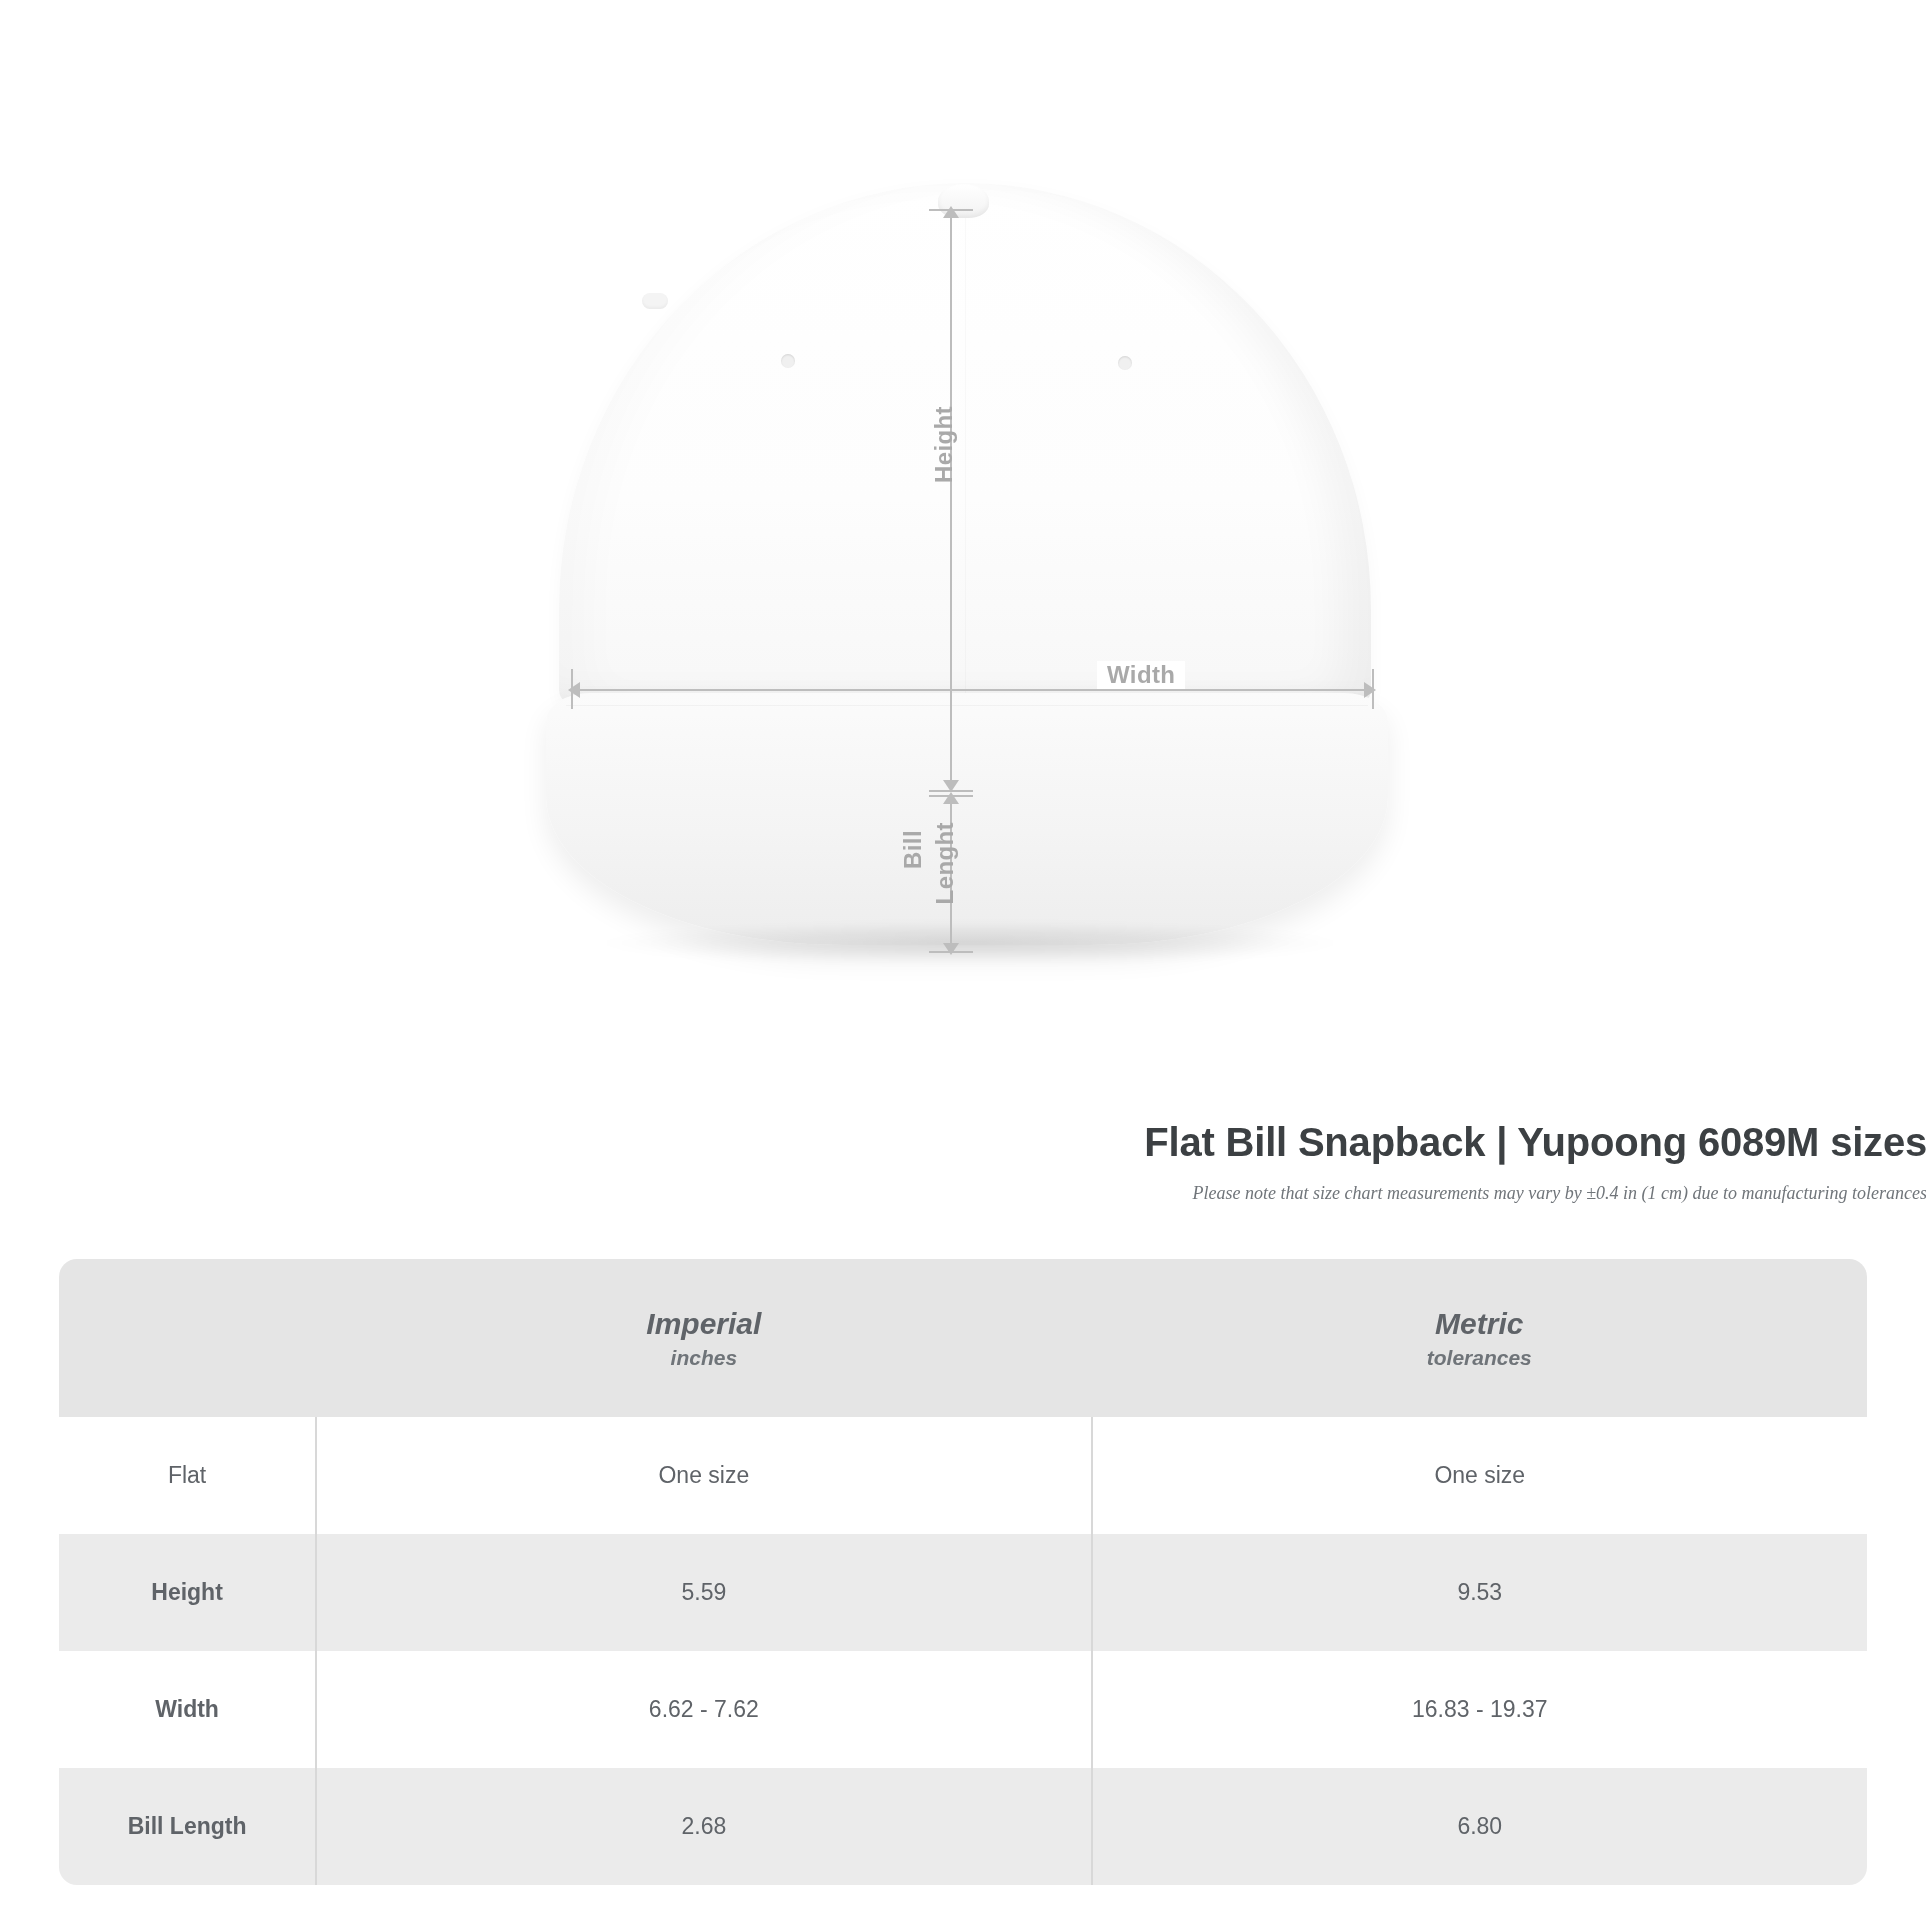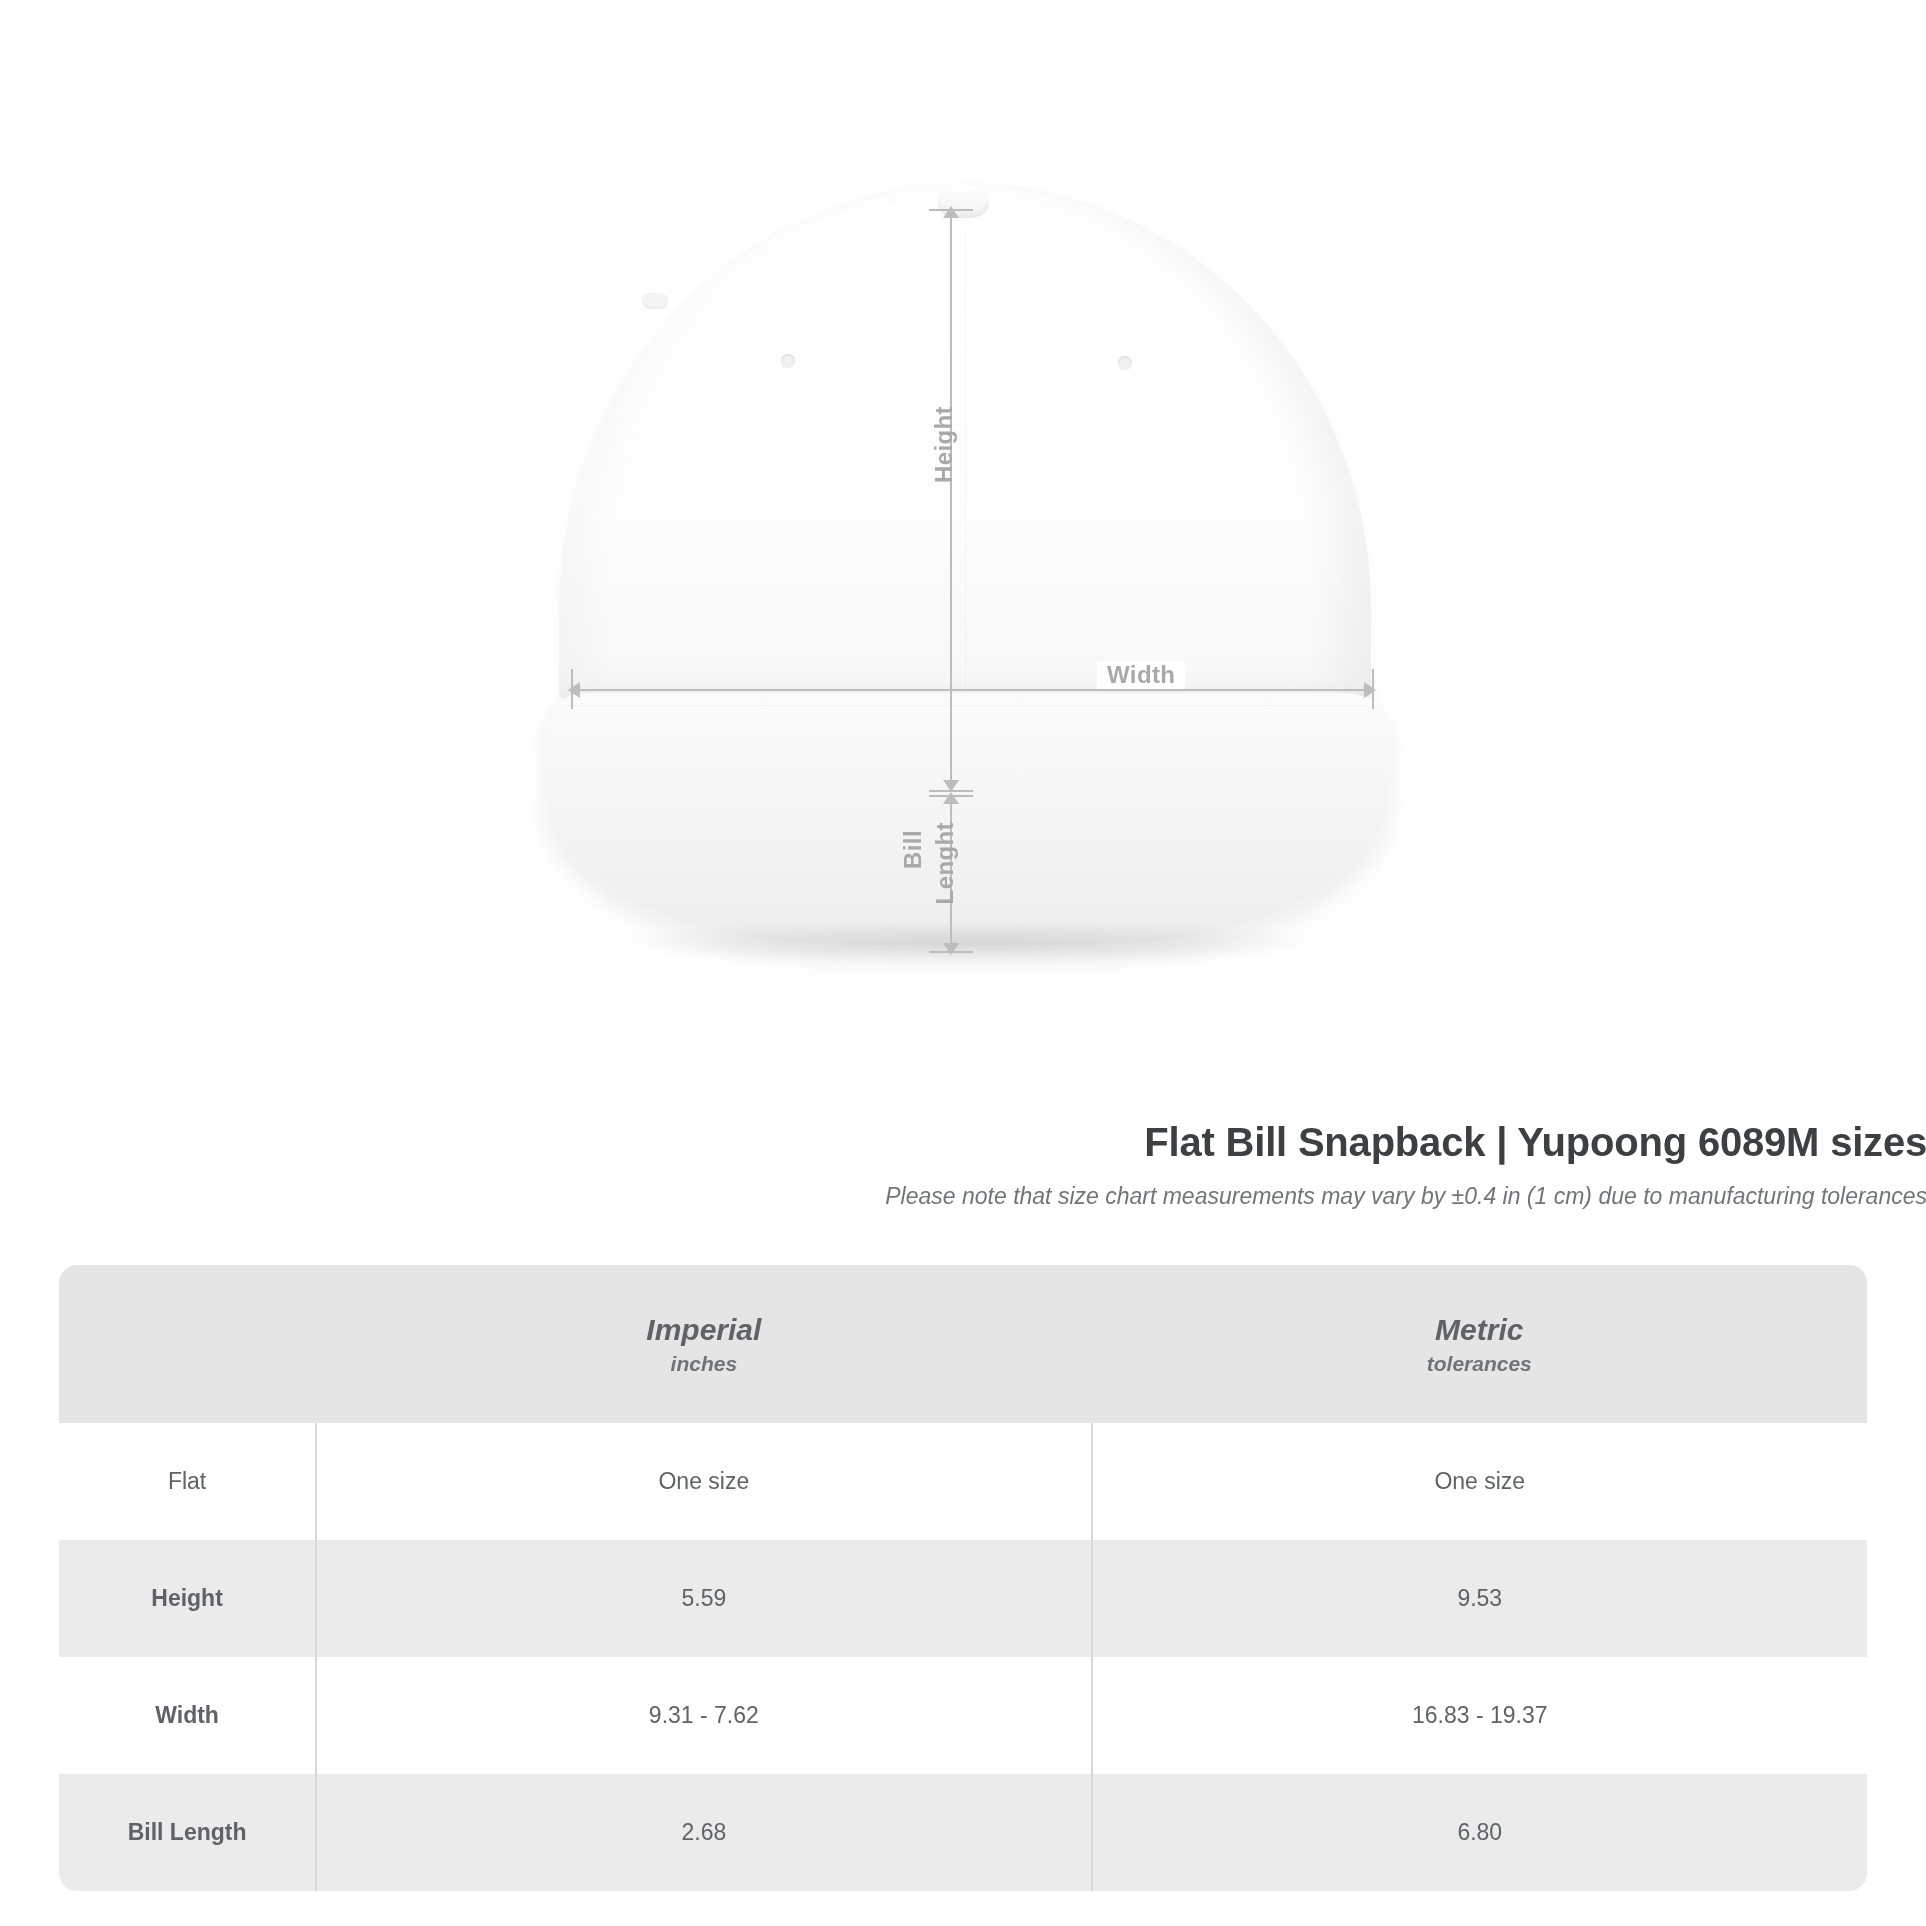--- a/index.html
+++ b/index.html
@@ -175,23 +175,24 @@
   }
   .title {
     font-size: 40px;
     font-weight: bold;
     color: #3c4043;
     margin: 0;
     letter-spacing: -0.2px;
   }
   .subtitle {
     margin: 18px 0 0 0;
-    font-size: 23px;
+    font-size: 18px;
     font-style: italic;
     color: #70757a;
+    font-family: Liberation Serif, serif;
   }
 
   
   .table-wrap {
     margin: 55px 59px 0 59px;
   }
   table.size-chart {
     width: 1808px;
     border-collapse: collapse;
     table-layout: fixed;
@@ -321,21 +322,21 @@
         <td class="value">One size</td>
         <td class="value">One size</td>
       </tr>
       <tr class="shade">
         <td class="rowlabel bold">Height</td>
         <td class="value">5.59</td>
         <td class="value">9.53</td>
       </tr>
       <tr class="plain">
         <td class="rowlabel bold">Width</td>
-        <td class="value">9.31 - 7.62</td>
+        <td class="value">6.62 - 7.62</td>
         <td class="value">16.83 - 19.37</td>
       </tr>
       <tr class="shade">
         <td class="rowlabel bold">Bill Length</td>
         <td class="value">2.68</td>
         <td class="value">6.80</td>
       </tr>
     </tbody>
   </table>
 </div>

